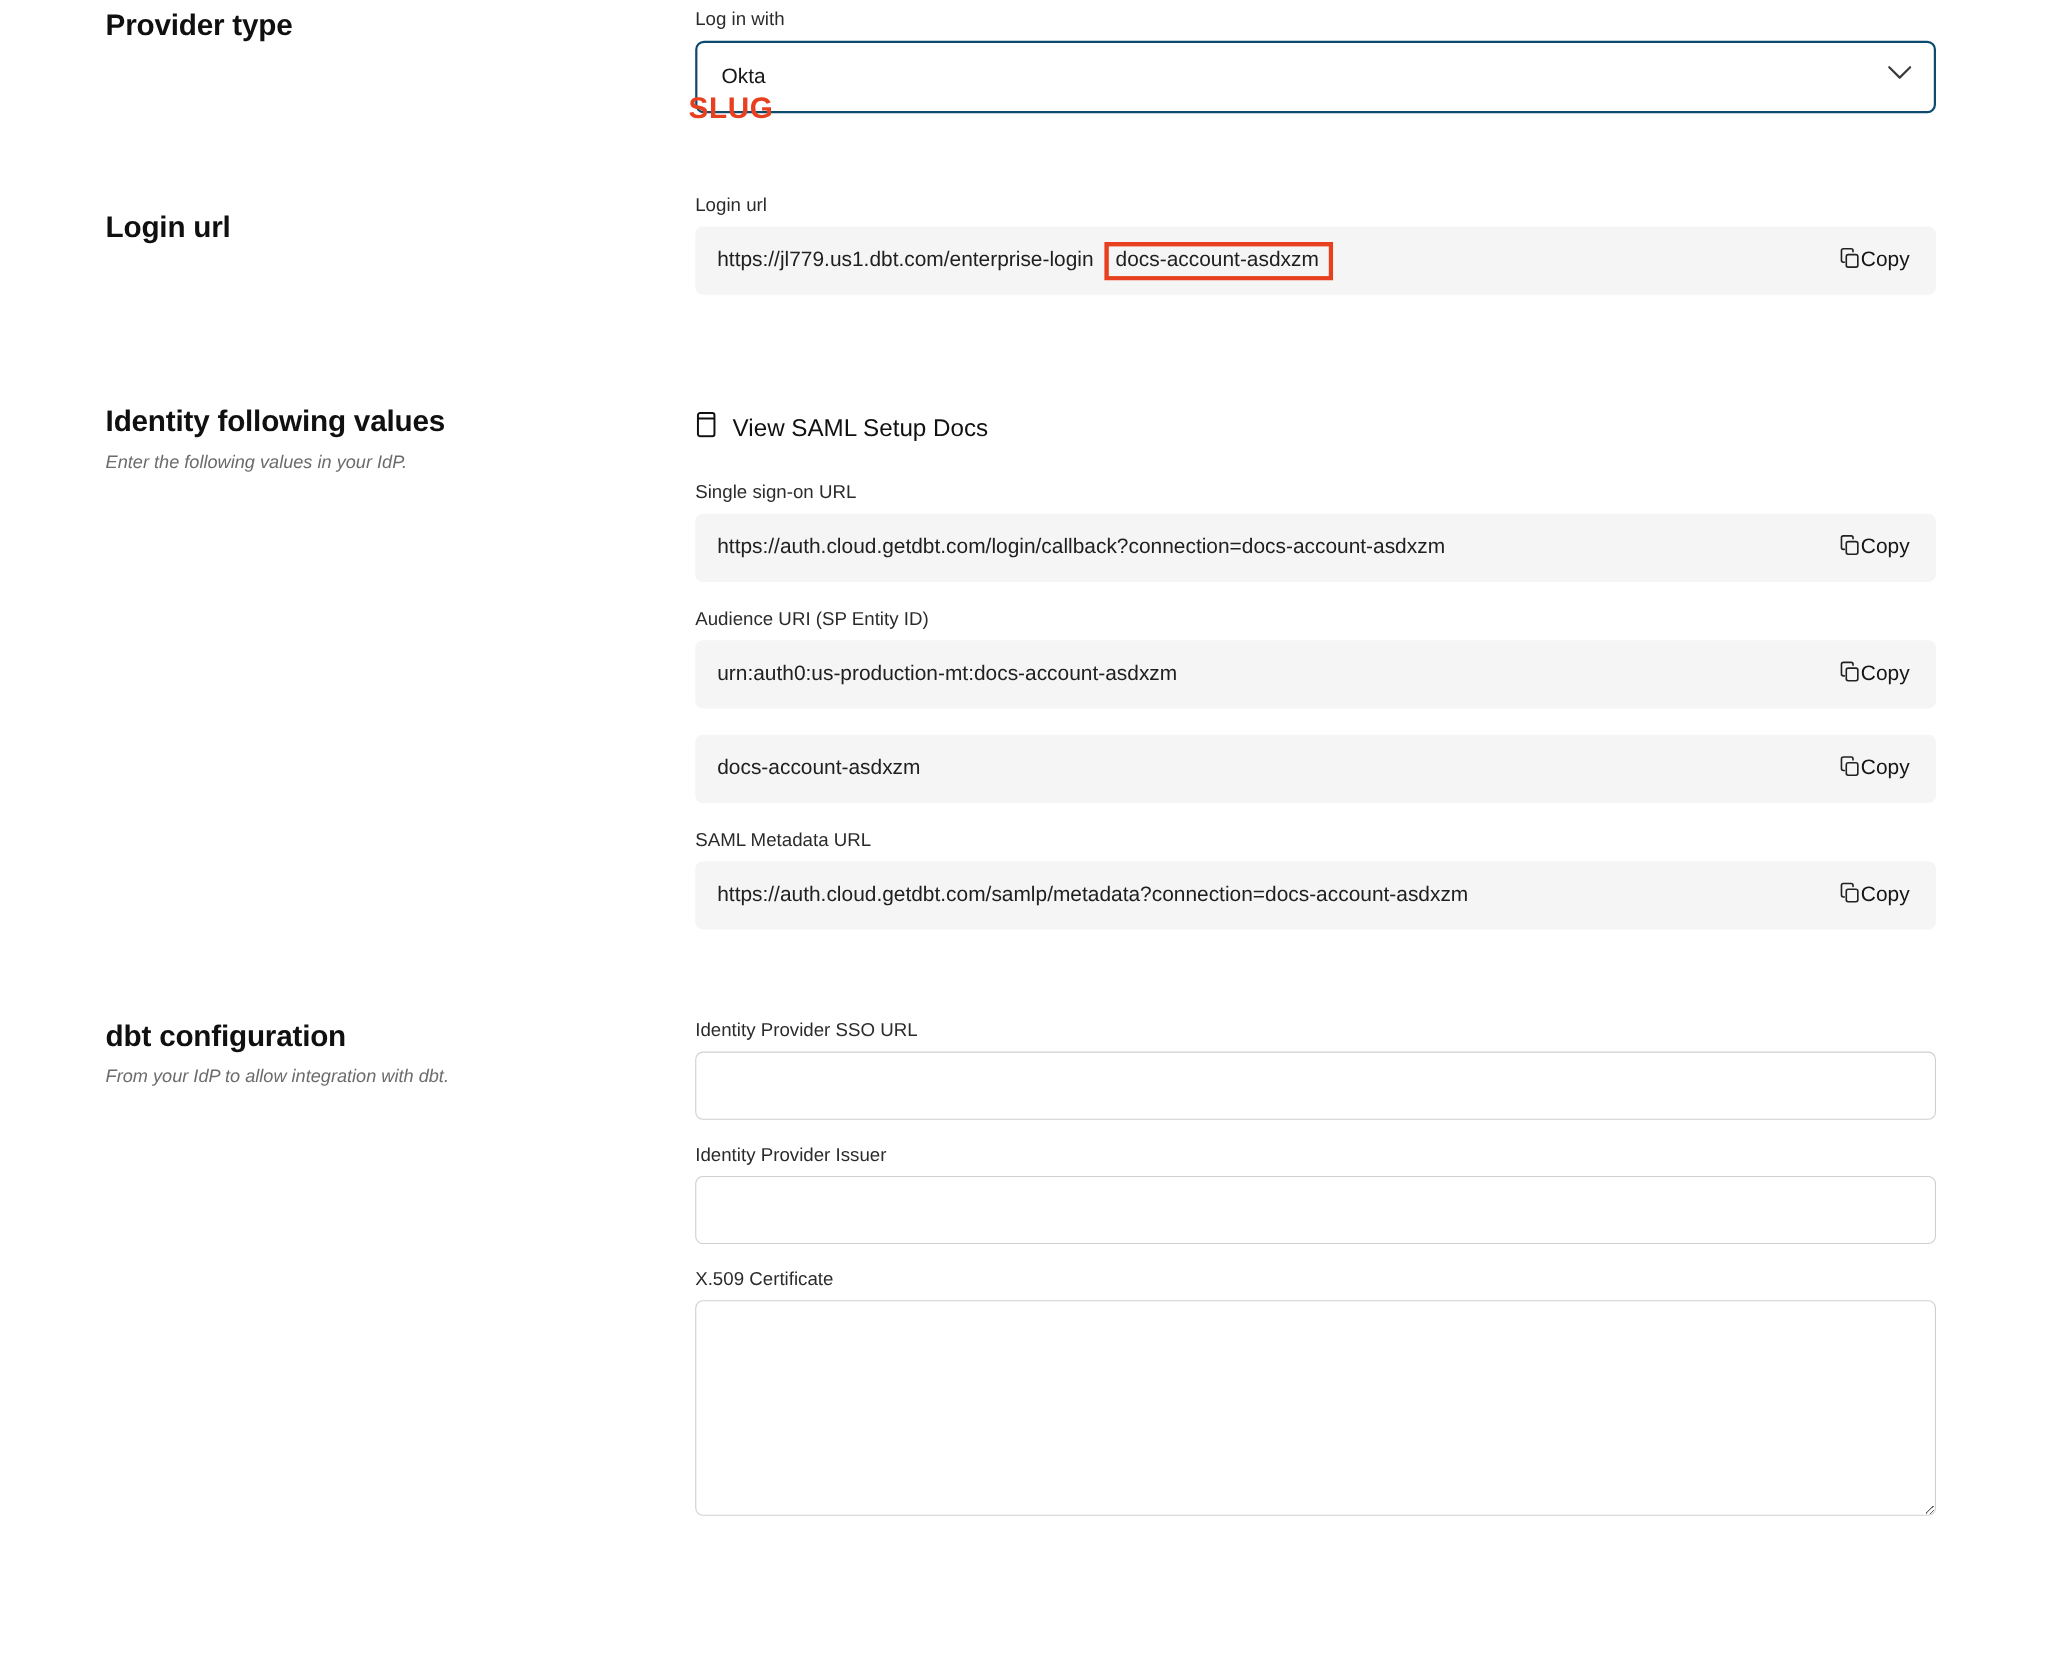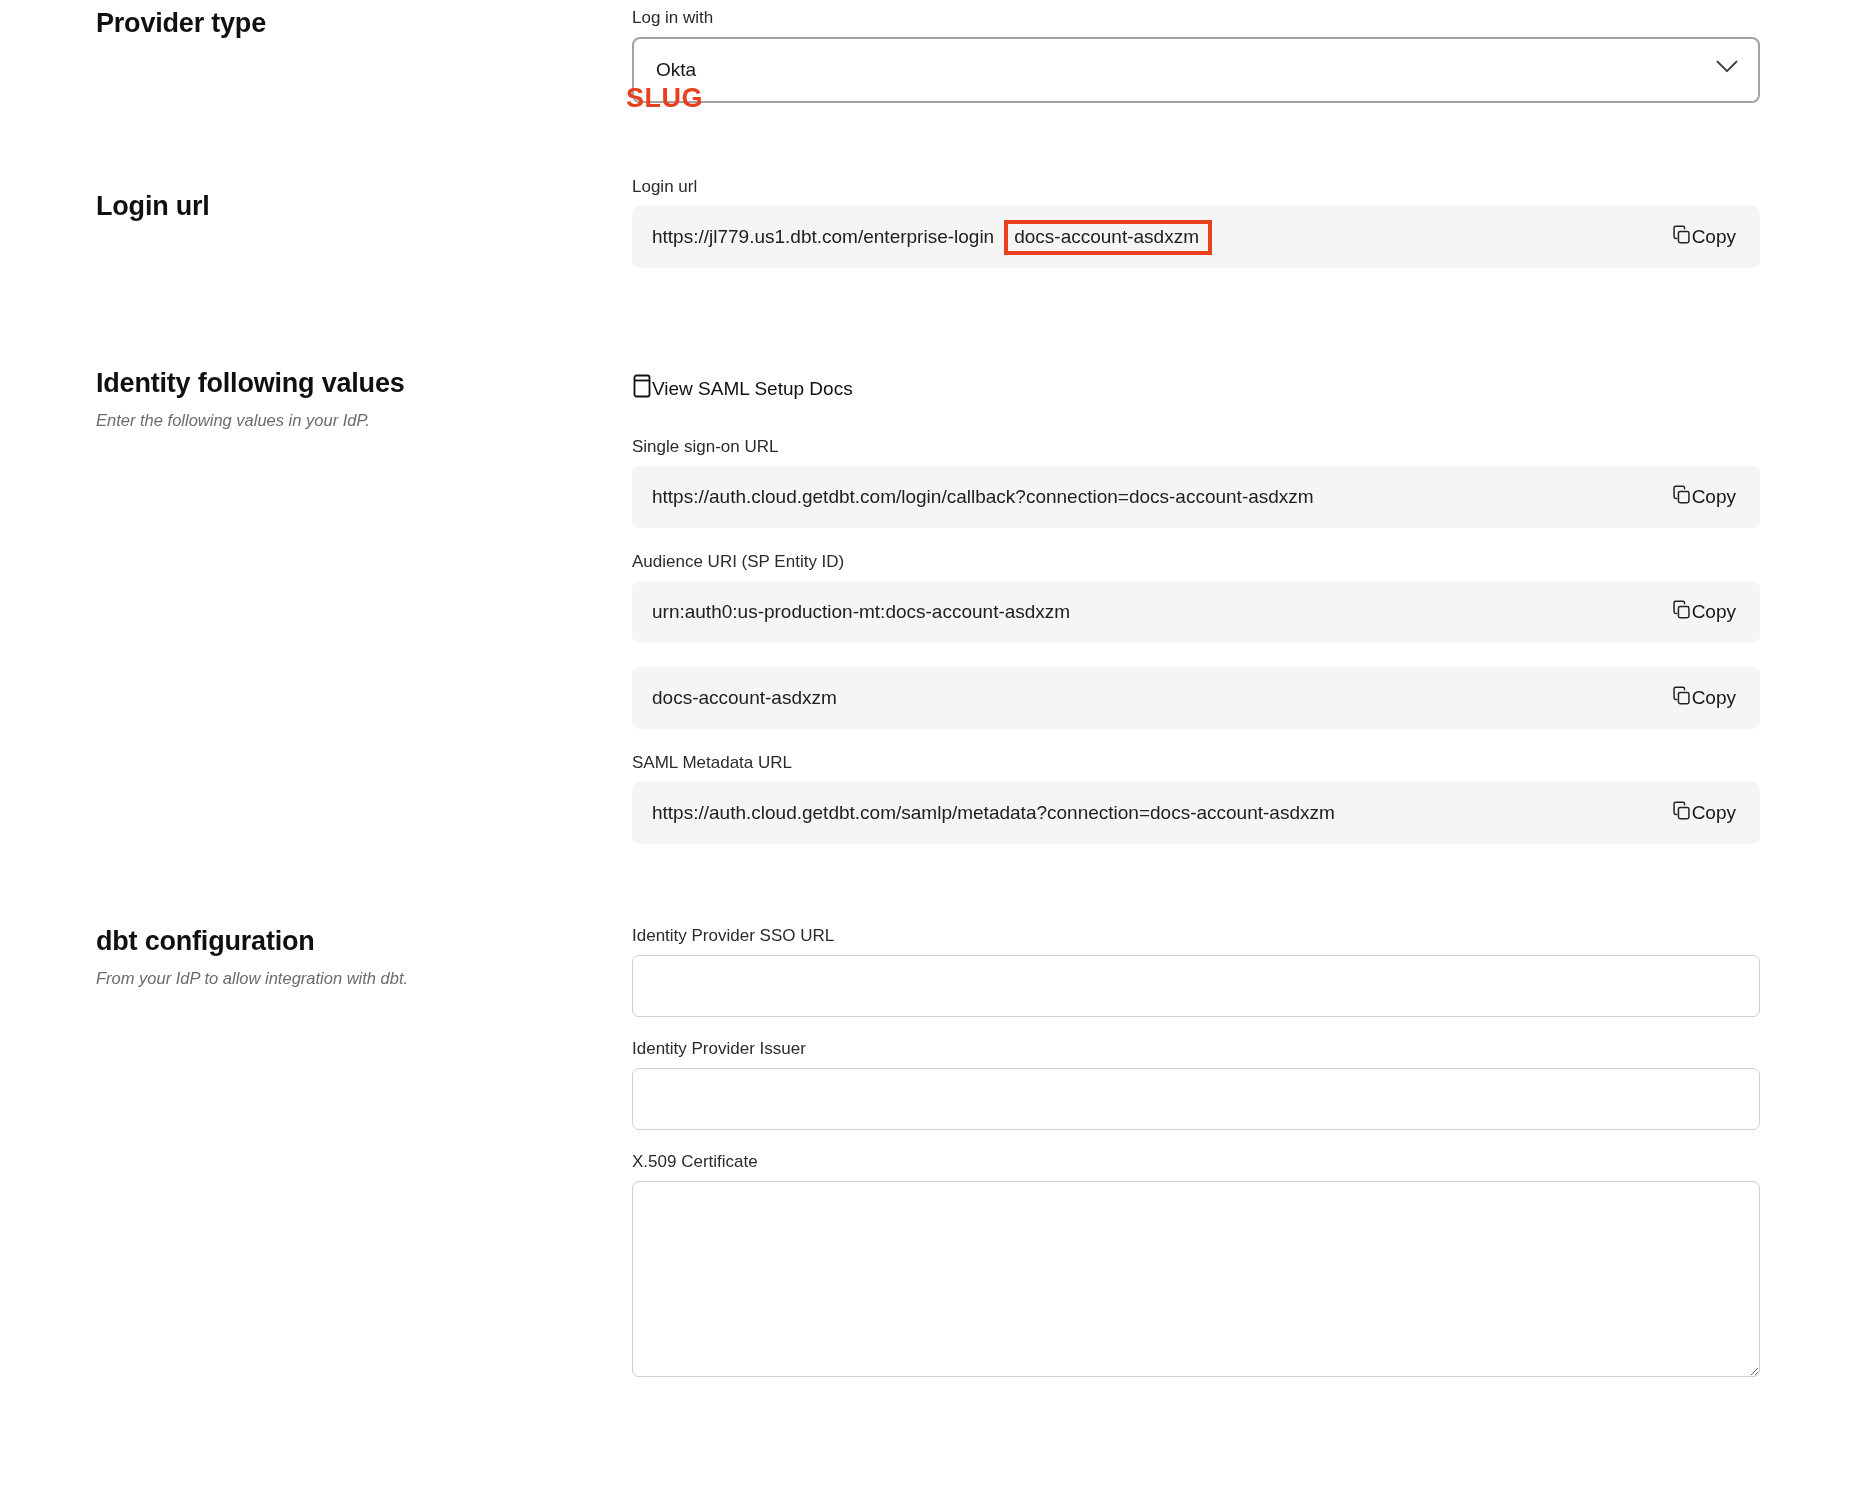--- a/index.html
+++ b/index.html
@@ -59,21 +59,21 @@
   
   .select-wrap {
     position: relative;
     width: 1128px;
     height: 66px;
   }
   select.styled-select,
   .fake-select {
     width: 100%;
     height: 66px;
-    border: 2px solid #a3a3a3;
+    border: 2px solid #0c4a6e;
     border-radius: 8px;
     background: #ffffff;
     font-size: 19px;
     color: #171717;
     padding: 0 44px 0 22px;
     font-family: "Liberation Sans", sans-serif;
     display: flex;
     align-items: center;
     outline: none;
     appearance: none;
@@ -137,21 +137,22 @@
     position: absolute;
     color: #e8401f;
     font-weight: bold;
     font-size: 27px;
     letter-spacing: 0.5px;
   }
 
   .docs-link {
     display: inline-flex;
     align-items: center;
-    font-size: 19px;
+    gap: 14px;
+    font-size: 22px;
     font-weight: 500;
     color: #111111;
     text-decoration: none;
     cursor: pointer;
   }
 
   .text-input {
     width: 1128px;
     height: 62px;
     border: 1px solid #cfcfcf;

